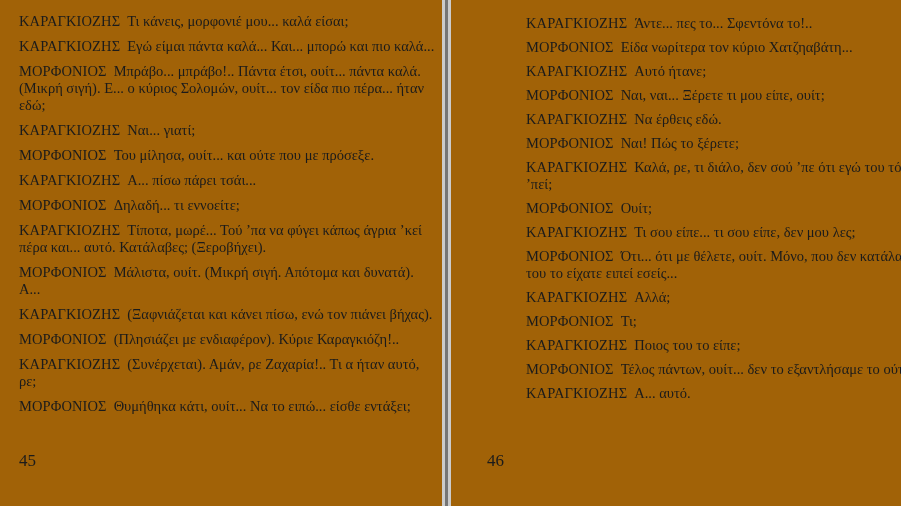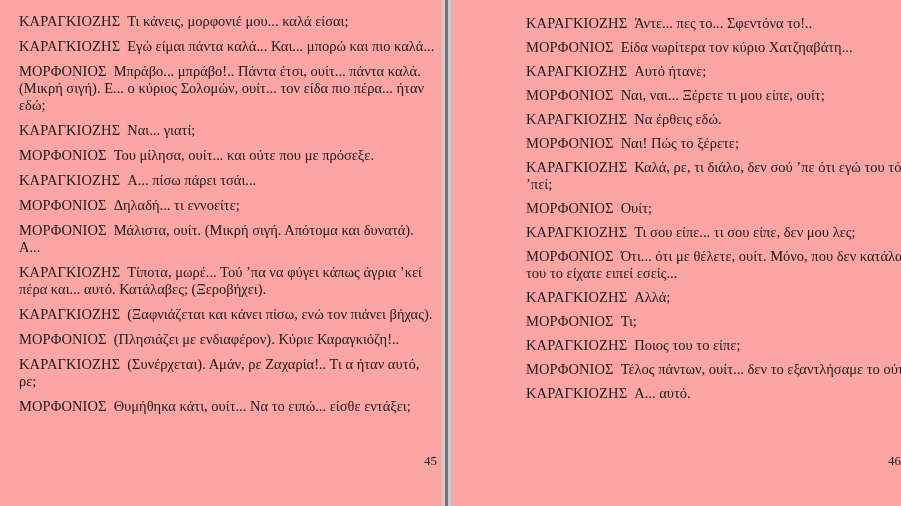--- a/index.html
+++ b/index.html
@@ -11,21 +11,21 @@
     width: 901px;
     height: 506px;
     position: relative;
     overflow: hidden;
     font-family: "Liberation Serif", "DejaVu Serif", serif;
     color: #1b1b1b;
   }
   .spread {
     position: absolute;
     inset: 0;
-    background: #fca5a5;
+    background: #a16207;
   }
   .page {
     position: absolute;
     font-size: 14.5px;
     line-height: 17px;
   }
   .page-left {
     left: 19px;
     top: 13px;
     width: 418px;
@@ -43,23 +43,23 @@
   .page-right p.dialogue {
     margin-bottom: 7px;
   }
   .speaker {
     margin-right: 7px;
     letter-spacing: 0.1px;
   }
   .page-number {
     position: absolute;
     top: 452px;
-    font-size: 13px;
+    font-size: 17px;
     line-height: 17px;
-    text-align: right;
+    text-align: left;
   }
   .page-number.num-left {
     left: 19px;
     width: 418px;
   }
   .page-number.num-right {
     left: 487px;
     width: 414px;
   }
   .gutter {
@@ -78,22 +78,22 @@
 
   <div class="page page-left">
     <div>
         <p class="dialogue"><span class="speaker">ΚΑΡΑΓΚΙΟΖΗΣ</span><span class="speech">Τι κάνεις, μορφονιέ μου... καλά είσαι;</span></p>
         <p class="dialogue"><span class="speaker">ΚΑΡΑΓΚΙΟΖΗΣ</span><span class="speech">Εγώ είμαι πάντα καλά... Και... μπορώ και πιο καλά...</span></p>
         <p class="dialogue"><span class="speaker">ΜΟΡΦΟΝΙΟΣ</span><span class="speech">Μπράβο... μπράβο!.. Πάντα έτσι, ουίτ... πάντα καλά. (Μικρή σιγή). Ε... ο κύριος Σολομών, ουίτ... τον είδα πιο πέρα... ήταν εδώ;</span></p>
         <p class="dialogue"><span class="speaker">ΚΑΡΑΓΚΙΟΖΗΣ</span><span class="speech">Ναι... γιατί;</span></p>
         <p class="dialogue"><span class="speaker">ΜΟΡΦΟΝΙΟΣ</span><span class="speech">Του μίλησα, ουίτ... και ούτε που με πρόσεξε.</span></p>
         <p class="dialogue"><span class="speaker">ΚΑΡΑΓΚΙΟΖΗΣ</span><span class="speech">Α... πίσω πάρει τσάι...</span></p>
         <p class="dialogue"><span class="speaker">ΜΟΡΦΟΝΙΟΣ</span><span class="speech">Δηλαδή... τι εννοείτε;</span></p>
+        <p class="dialogue"><span class="speaker">ΚΑΡΑΓΚΙΟΖΗΣ</span><span class="speech">Τίποτα, μωρέ... Τού ’πα να φύγει κάπως άγρια ’κεί πέρα και... αυτό. Κατάλαβες; (Ξεροβήχει).</span></p>
         <p class="dialogue"><span class="speaker">ΜΟΡΦΟΝΙΟΣ</span><span class="speech">Μάλιστα, ουίτ. (Μικρή σιγή. Απότομα και δυνατά). Α...</span></p>
-        <p class="dialogue"><span class="speaker">ΚΑΡΑΓΚΙΟΖΗΣ</span><span class="speech">Τίποτα, μωρέ... Τού ’πα να φύγει κάπως άγρια ’κεί πέρα και... αυτό. Κατάλαβες; (Ξεροβήχει).</span></p>
         <p class="dialogue"><span class="speaker">ΚΑΡΑΓΚΙΟΖΗΣ</span><span class="speech">(Ξαφνιάζεται και κάνει πίσω, ενώ τον πιάνει βήχας).</span></p>
         <p class="dialogue"><span class="speaker">ΜΟΡΦΟΝΙΟΣ</span><span class="speech">(Πλησιάζει με ενδιαφέρον). Κύριε Καραγκιόζη!..</span></p>
         <p class="dialogue"><span class="speaker">ΚΑΡΑΓΚΙΟΖΗΣ</span><span class="speech">(Συνέρχεται). Αμάν, ρε Ζαχαρία!.. Τι α ήταν αυτό, ρε;</span></p>
         <p class="dialogue"><span class="speaker">ΜΟΡΦΟΝΙΟΣ</span><span class="speech">Θυμήθηκα κάτι, ουίτ... Να το ειπώ... είσθε εντάξει;</span></p>
       </div>
   </div>
 
   <div class="page page-right">
     <div>
         <p class="dialogue"><span class="speaker">ΚΑΡΑΓΚΙΟΖΗΣ</span><span class="speech">Άντε... πες το... Σφεντόνα το!..</span></p>

